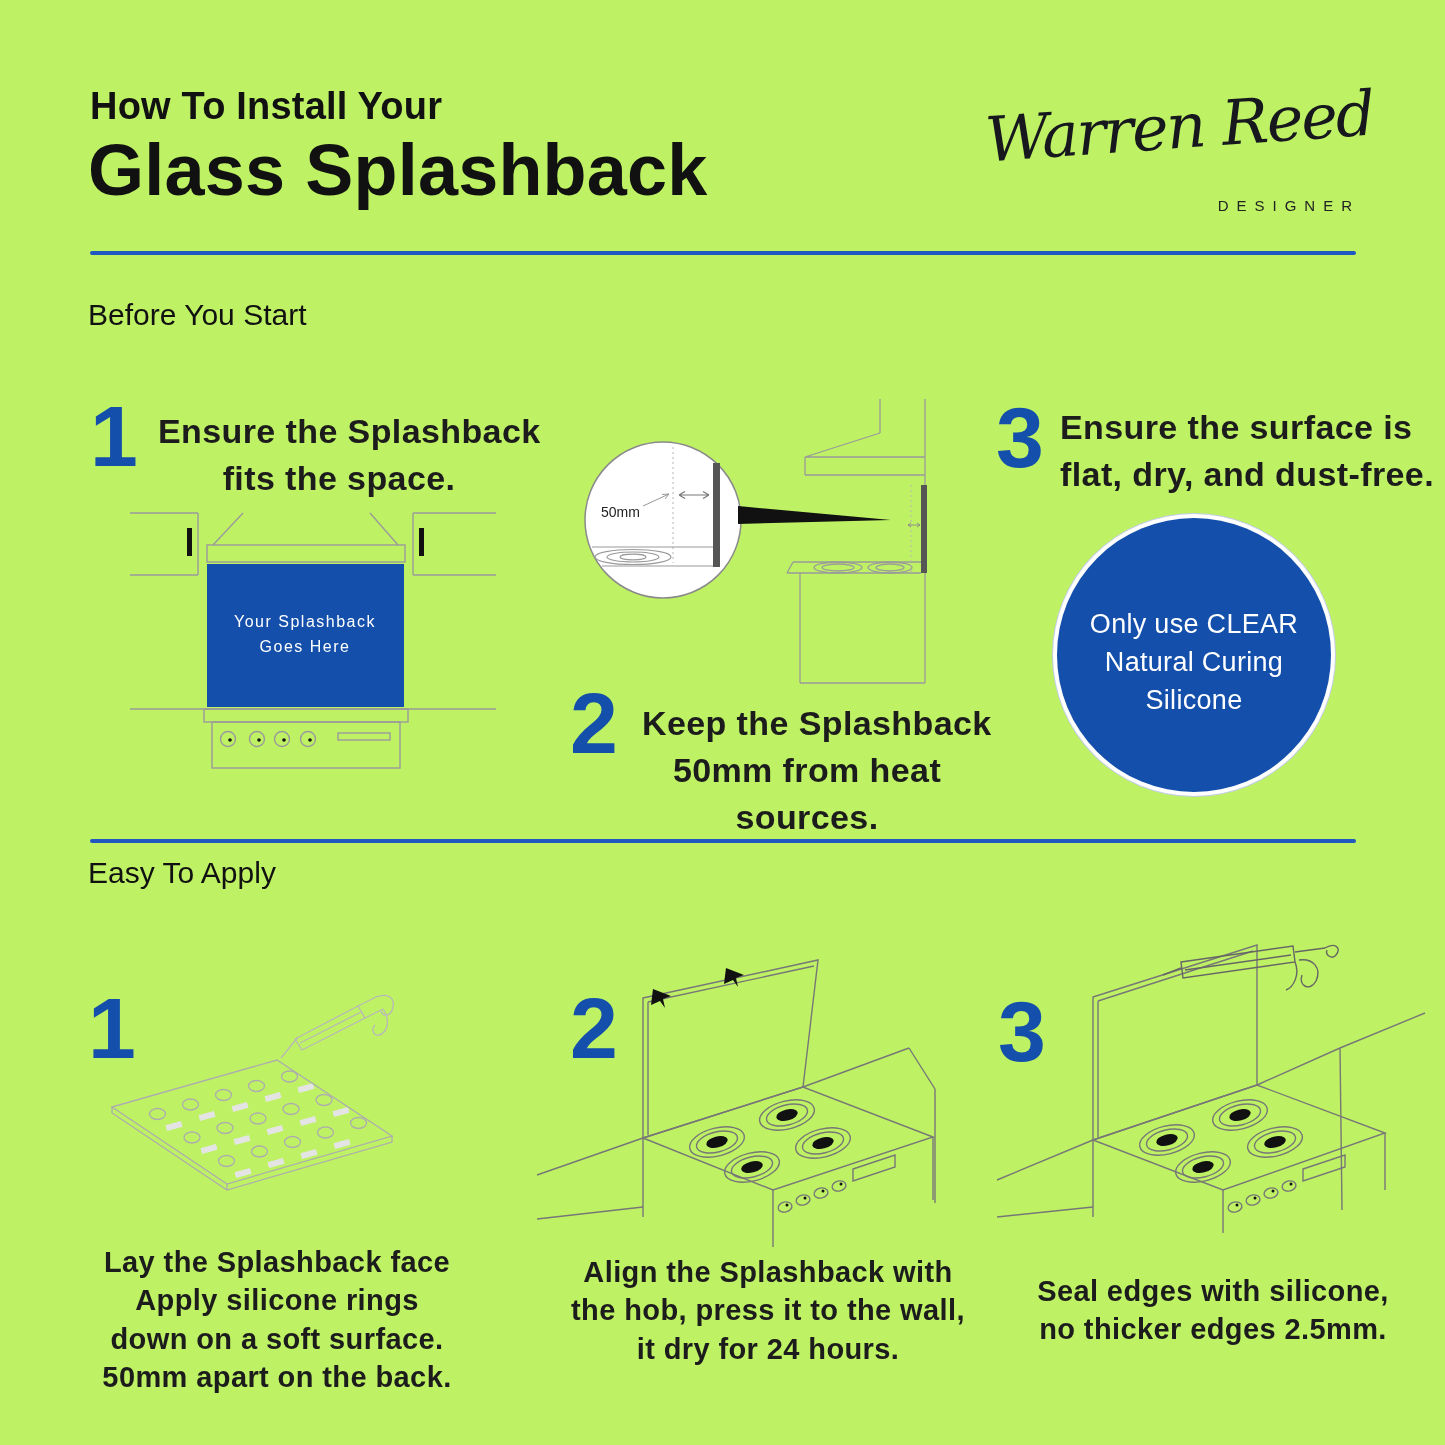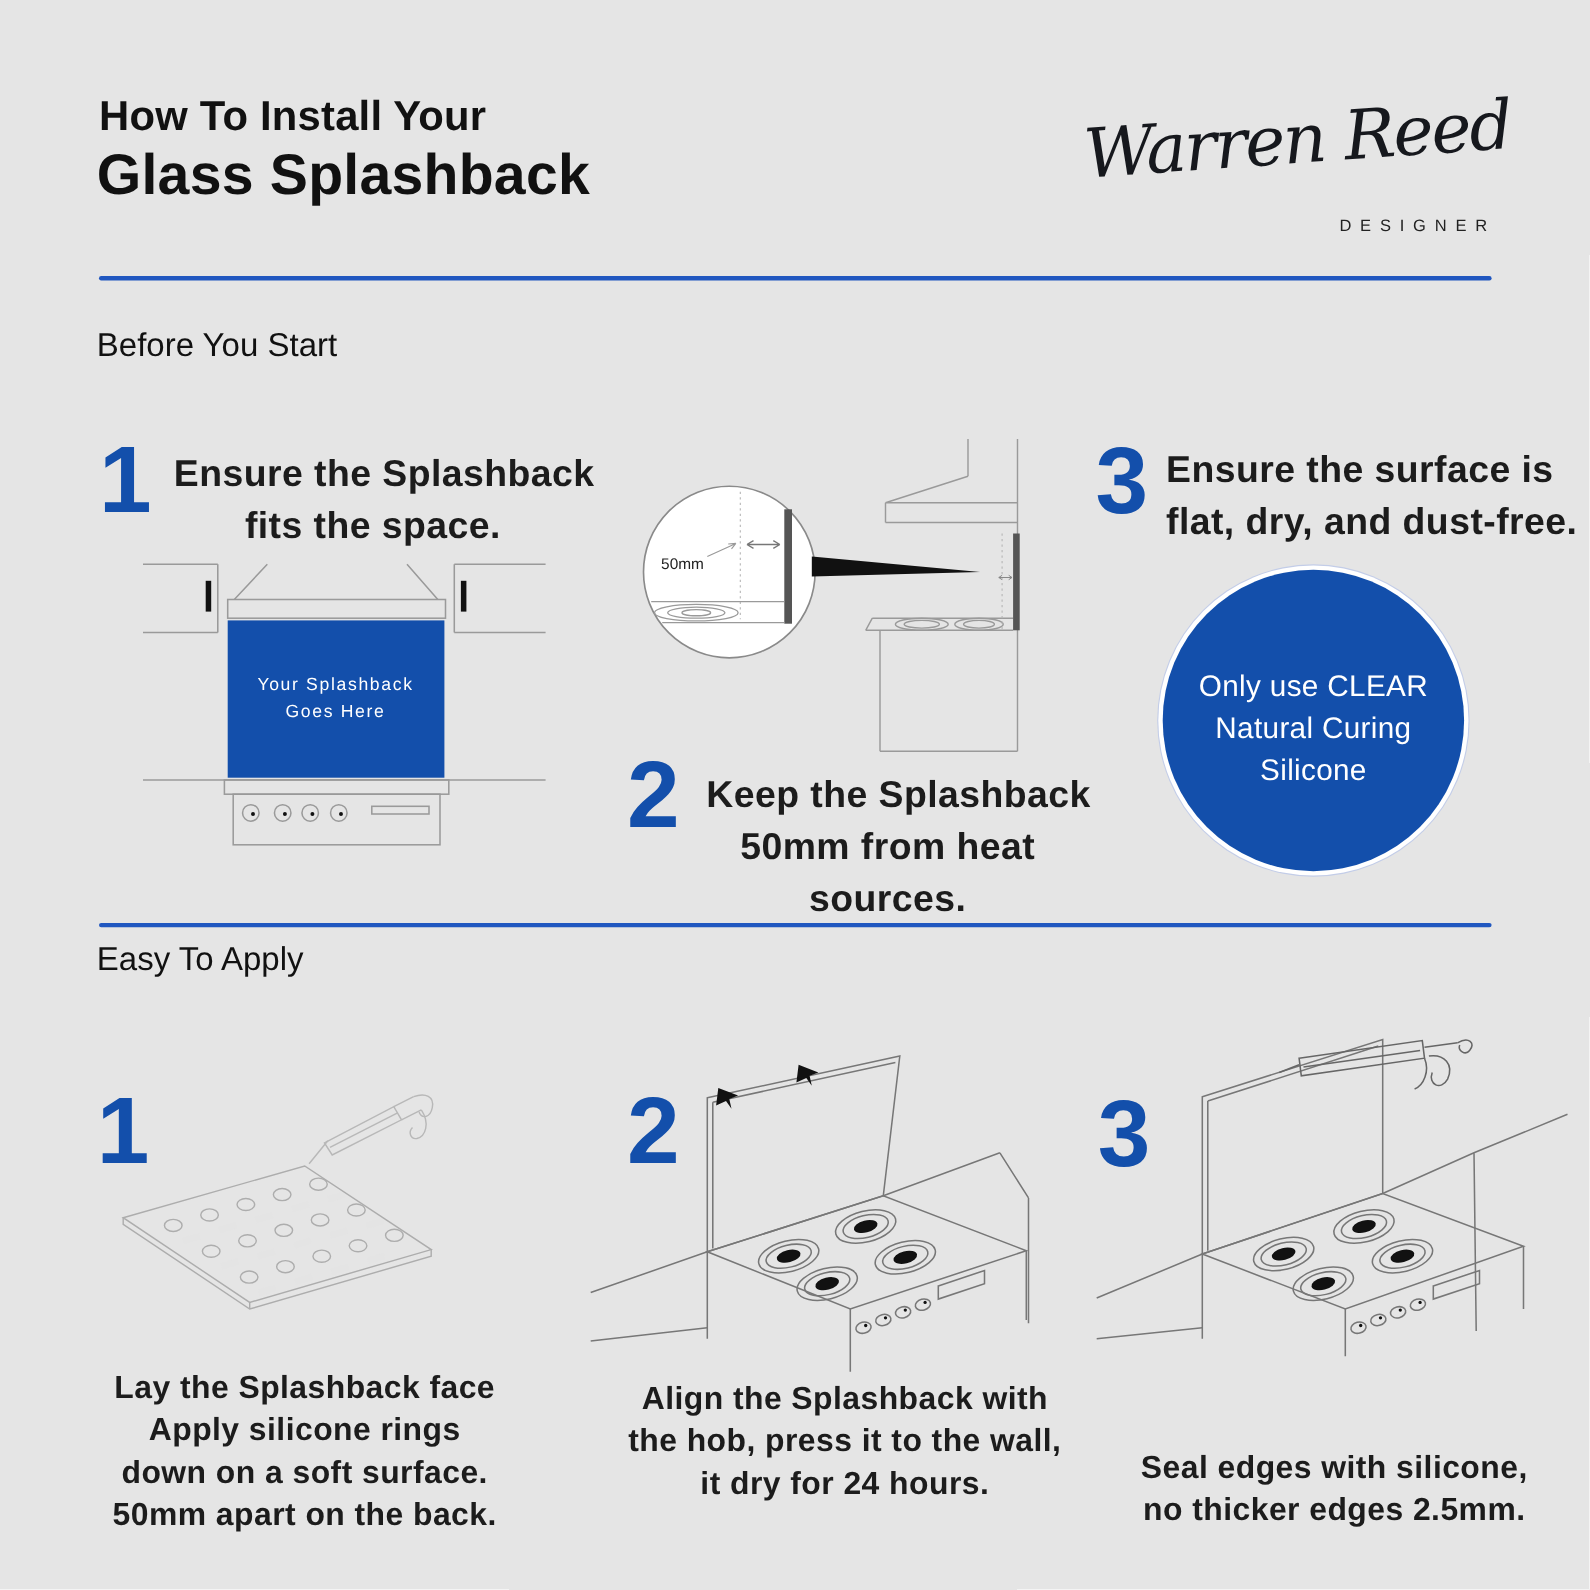--- a/index.html
+++ b/index.html
@@ -1,20 +1,20 @@
 <!DOCTYPE html>
 <html><head>
 <meta charset="utf-8">
 <style>
   html,body{margin:0;padding:0;background:#fff;}
-  #sheet{position:relative;width:1445px;height:1445px;background:#e5e5e5;overflow:hidden;
+  #sheet{position:relative;width:1445px;height:1445px;background:#bef264;overflow:hidden;
          font-family:"Liberation Sans",sans-serif;color:#111;}
   .abs{position:absolute;}
   .title1{font-size:38px;font-weight:700;line-height:1.1;letter-spacing:.2px;}
-  .title2{font-size:52px;font-weight:700;line-height:1.1;letter-spacing:.2px;}
+  .title2{font-size:72px;font-weight:700;line-height:1.1;letter-spacing:.2px;}
   .hrule{height:4px;background:#2057c0;border-radius:2px;}
   .h2{font-size:30px;font-weight:400;line-height:1.1;}
   .num{color:#134fab;font-weight:700;font-size:86px;line-height:1;}
   .steptext{font-weight:700;font-size:34px;line-height:1.38;letter-spacing:.4px;text-align:center;color:#1c1c1c;}
   .steptext div{white-space:nowrap;}
   .steptext.left{text-align:left;}
   .caption{font-weight:700;font-size:29px;line-height:1.32;letter-spacing:.4px;text-align:center;color:#1c1c1c;}
   .caption div{white-space:nowrap;}
   .circle{width:274px;height:274px;border-radius:50%;background:#134fab;
           box-shadow:0 0 0 4px #ffffff,0 0 0 5px #c3cde8;}
@@ -277,18 +277,18 @@
       <ellipse cx="172" cy="205" rx="11" ry="5.5" transform="rotate(-14 172 205)"></ellipse>
       <ellipse cx="245" cy="180" rx="11" ry="5.5" transform="rotate(-14 245 180)"></ellipse>
       <ellipse cx="208" cy="232" rx="11" ry="5.5" transform="rotate(-14 208 232)"></ellipse>
       <ellipse cx="280" cy="207" rx="11" ry="5.5" transform="rotate(-14 280 207)"></ellipse>
       <circle cx="242" cy="270" r="1.5"></circle>
       <circle cx="260" cy="263" r="1.5"></circle>
       <circle cx="278" cy="256" r="1.5"></circle>
       <circle cx="296" cy="249" r="1.5"></circle>
     </g>
   </svg>
-  <div class="abs caption" style="left:1003px;top:1272px;width:420px;margin-top:44px;">
+  <div class="abs caption" style="left:1003px;top:1272px;width:420px;">
     <div>Seal edges with silicone,</div>
     <div>no thicker edges 2.5mm.</div>
   </div>
 
 </div>
 
 </body></html>

